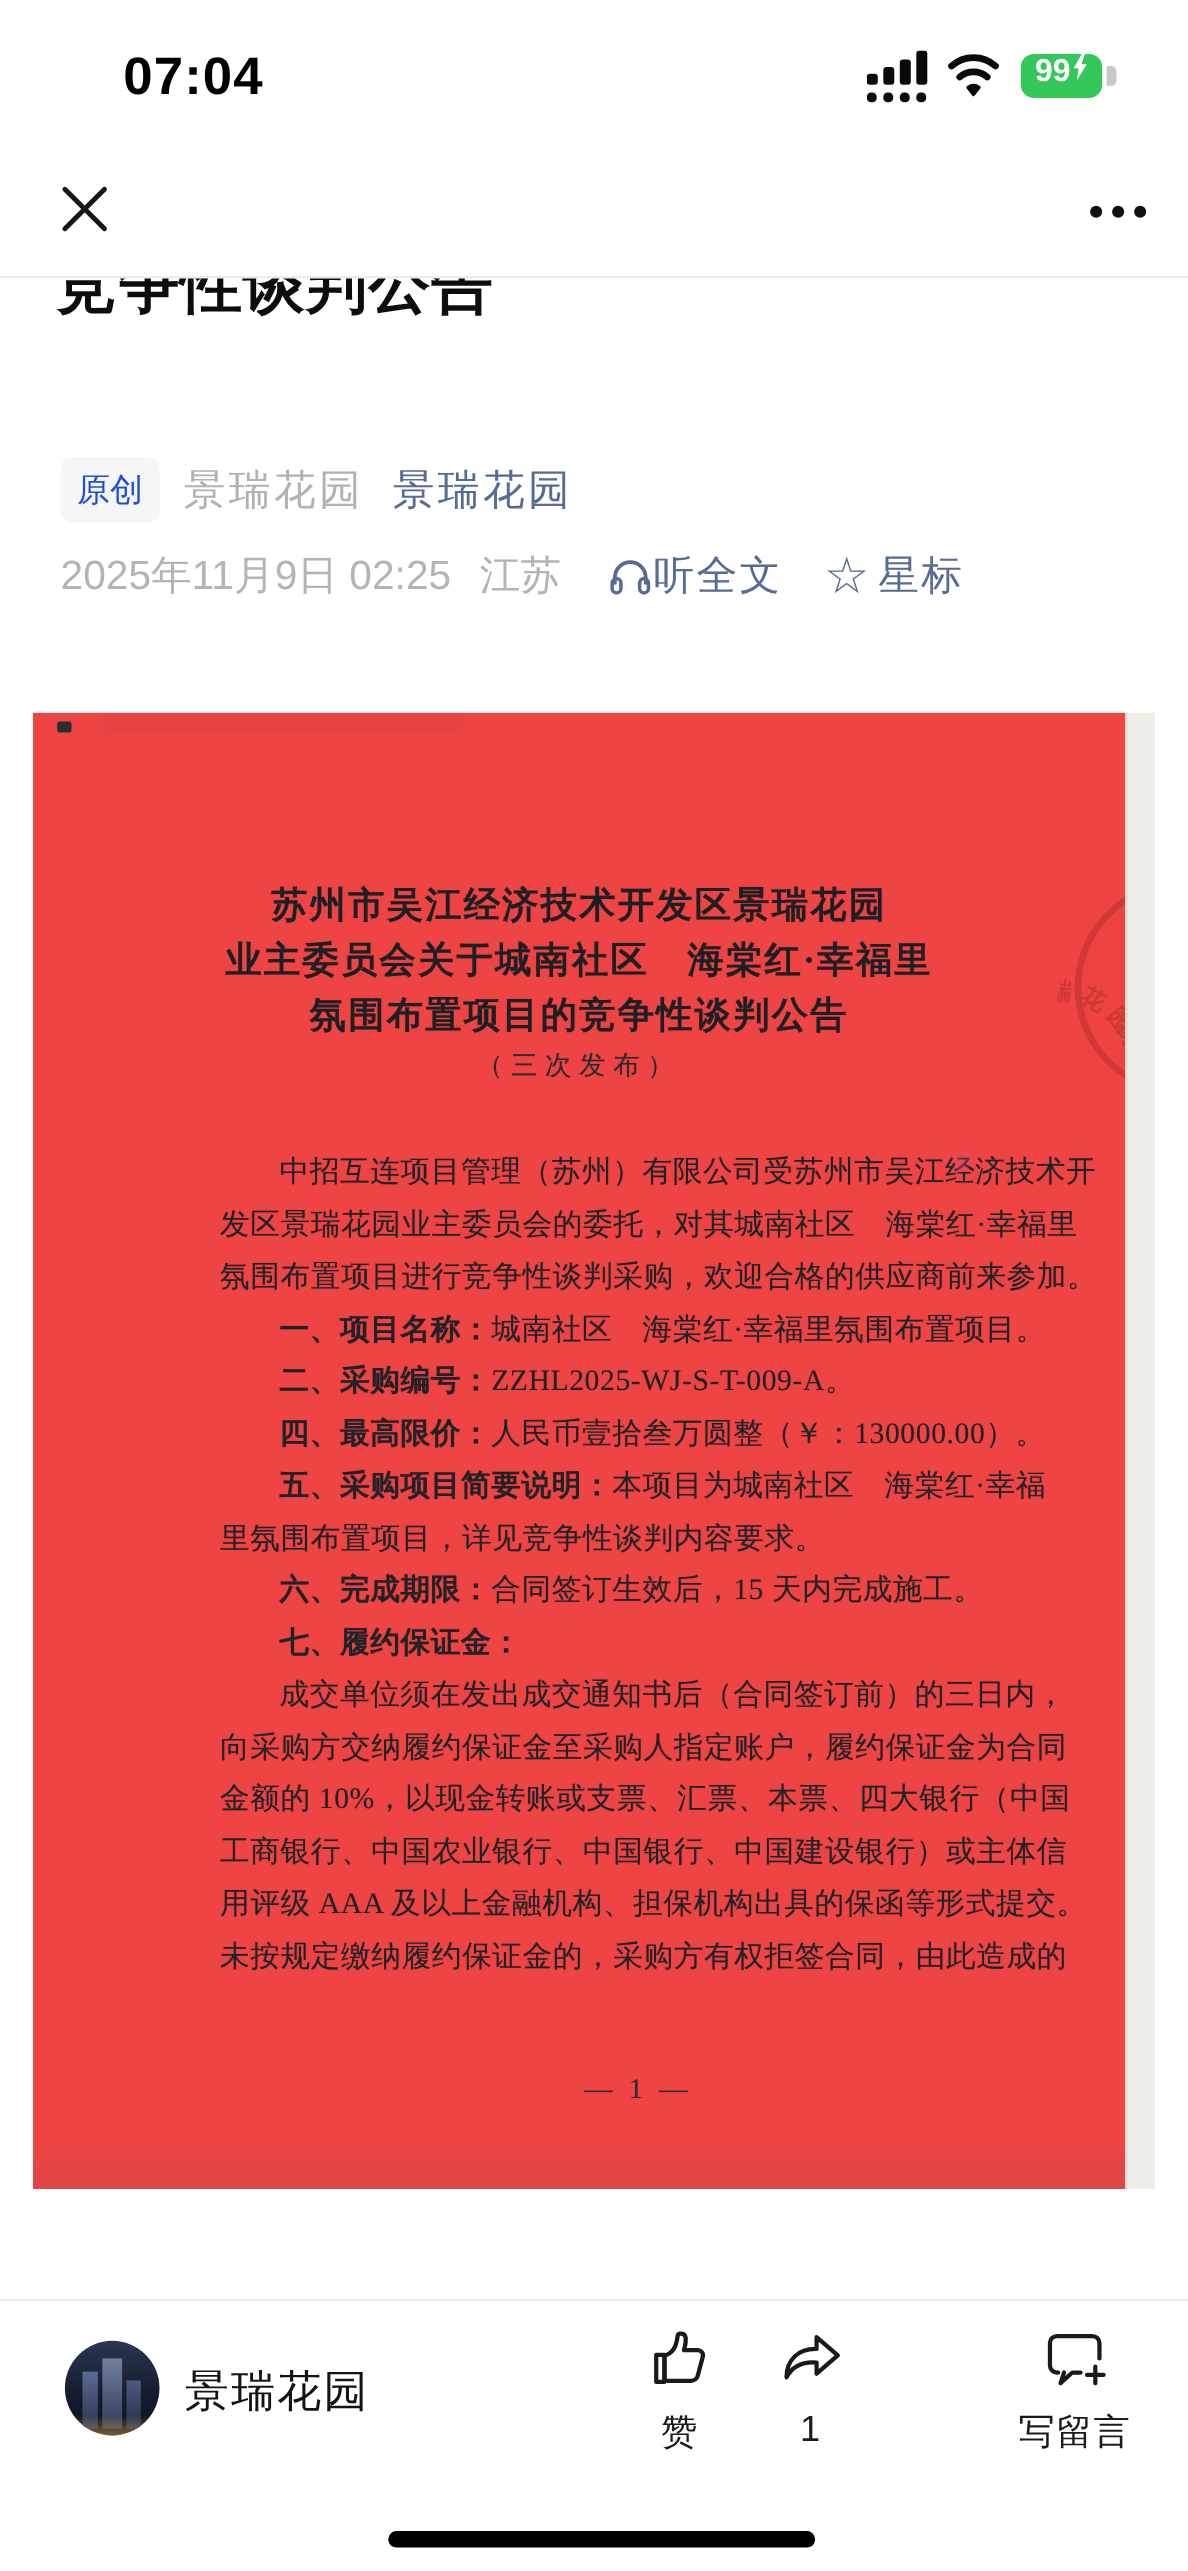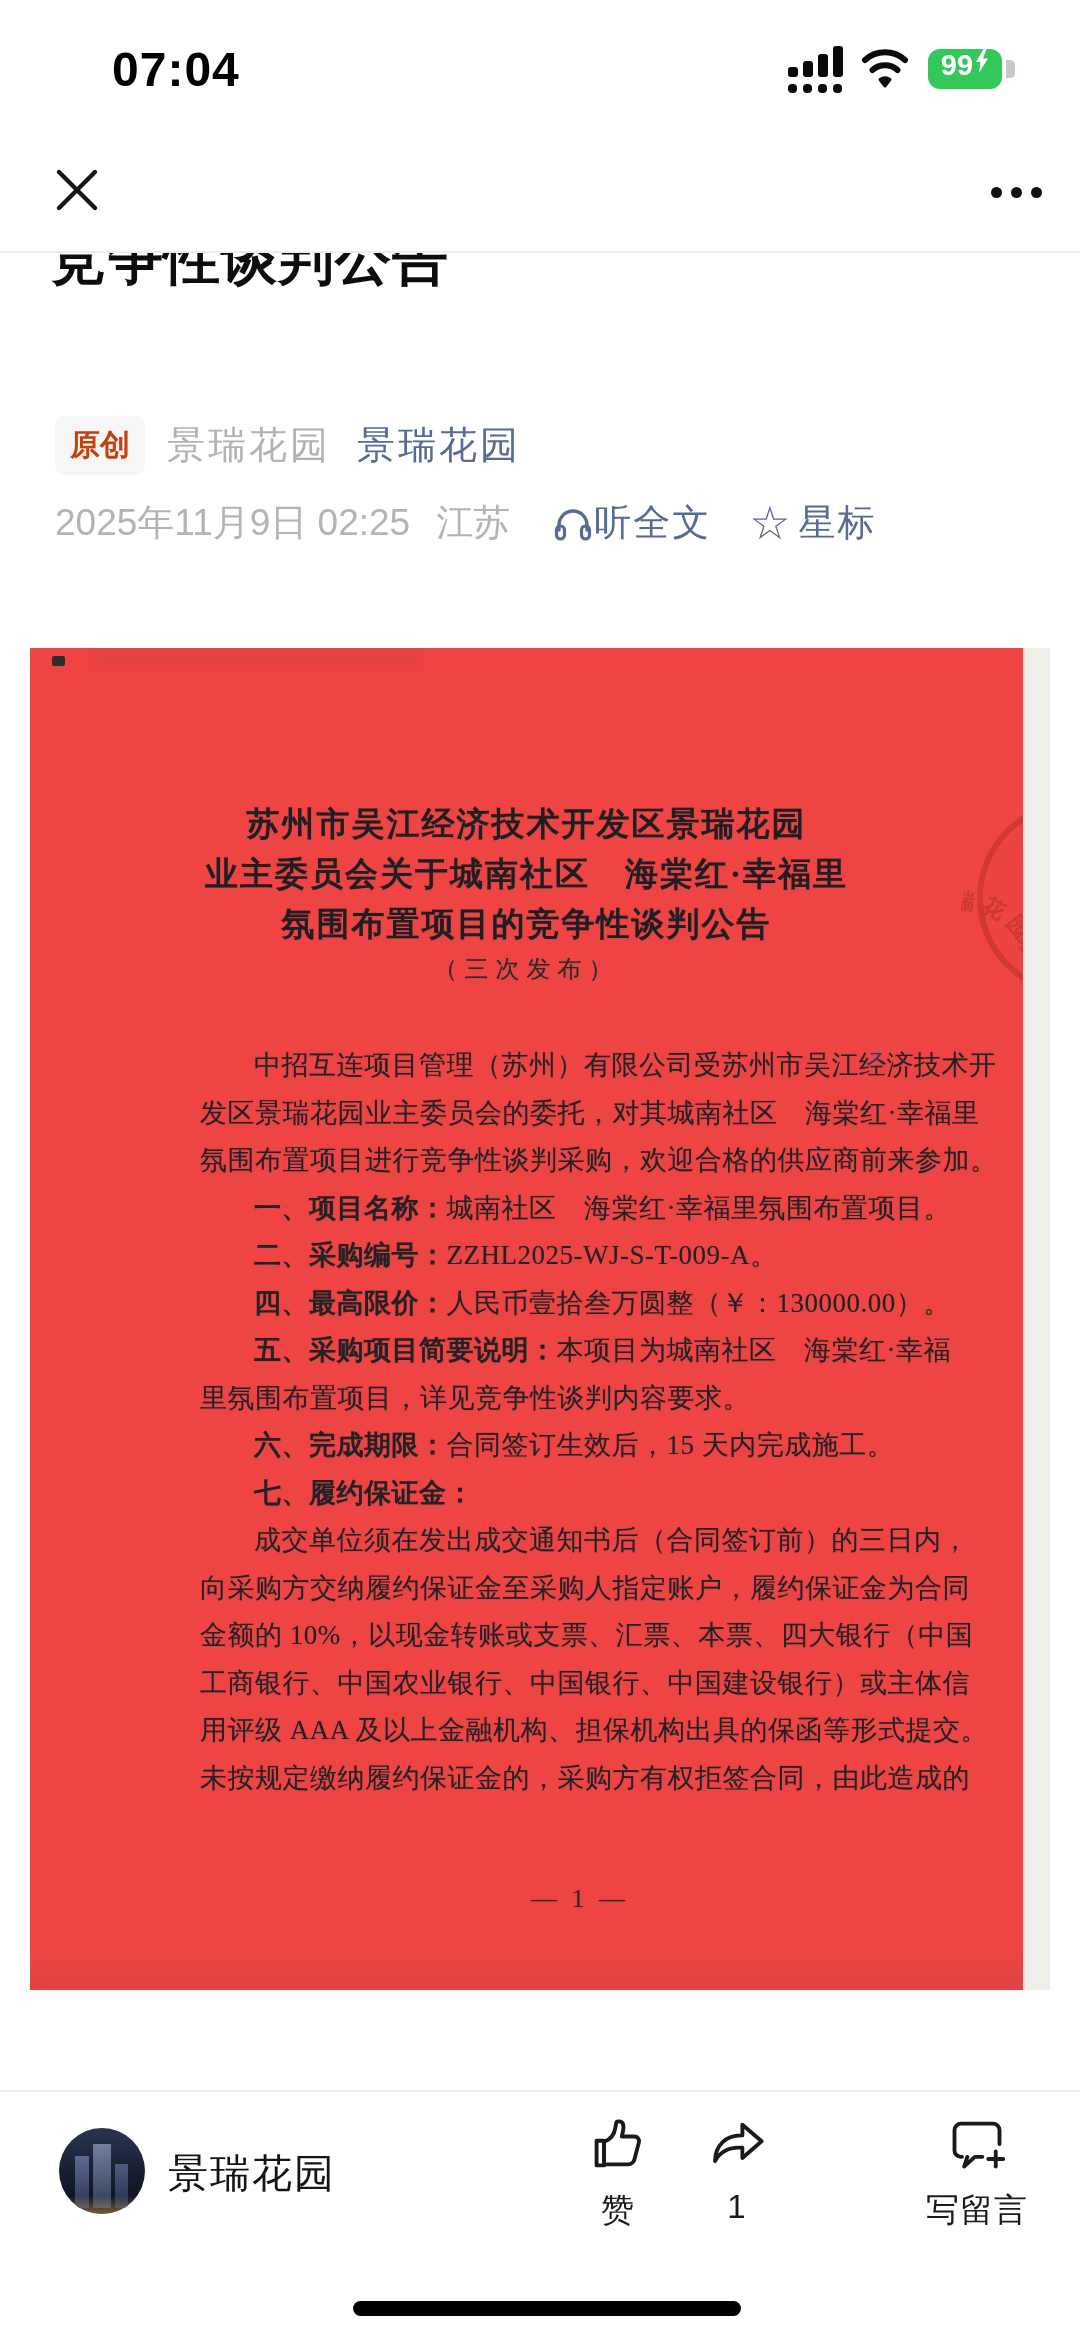--- a/index.html
+++ b/index.html
@@ -21,21 +21,21 @@
           border-bottom:2px solid #ececec;box-sizing:border-box;}
   .closebtn{position:absolute;left:52px;top:165px;width:50px;height:50px;}
   .morebtn{position:absolute;right:38px;top:176px;display:flex;gap:9px;align-items:center;height:32px;}
   .morebtn i{width:11px;height:11px;border-radius:50%;background:#111;}
 
   
   .article{position:absolute;inset:0;z-index:1;}
   .a-title{position:absolute;left:50px;top:222px;width:990px;font-size:56px;line-height:74px;
            font-weight:700;color:#0d0d0d;letter-spacing:1px;}
   .meta1{position:absolute;left:55px;top:416px;display:flex;align-items:center;}
-  .badge{font-size:30px;color:#c2410c;background:#f6f6f6;border-radius:10px;padding:9px 15px;font-weight:bold;}
+  .badge{font-size:30px;color:#1d4ed8;background:#f6f6f6;border-radius:10px;padding:9px 15px;}
   .author{font-size:38px;color:#b2b2b2;margin-left:22px;letter-spacing:3px;}
   .account{font-size:38px;color:#576b95;margin-left:26px;letter-spacing:3px;}
   .meta2{position:absolute;left:55px;top:498px;display:flex;align-items:flex-end;font-size:37px;color:#b4b4b4;}
   .m-loc{margin-left:26px;}
   .m-listen{margin-left:42px;display:flex;align-items:center;color:#576b95;}
   .m-listen span{letter-spacing:2px;}
   .m-star{margin-left:38px;display:flex;align-items:center;color:#576b95;}
   .m-star .glyph{font-size:46px;line-height:46px;}
   .m-star span.txt{margin-left:8px;letter-spacing:2px;}
 

